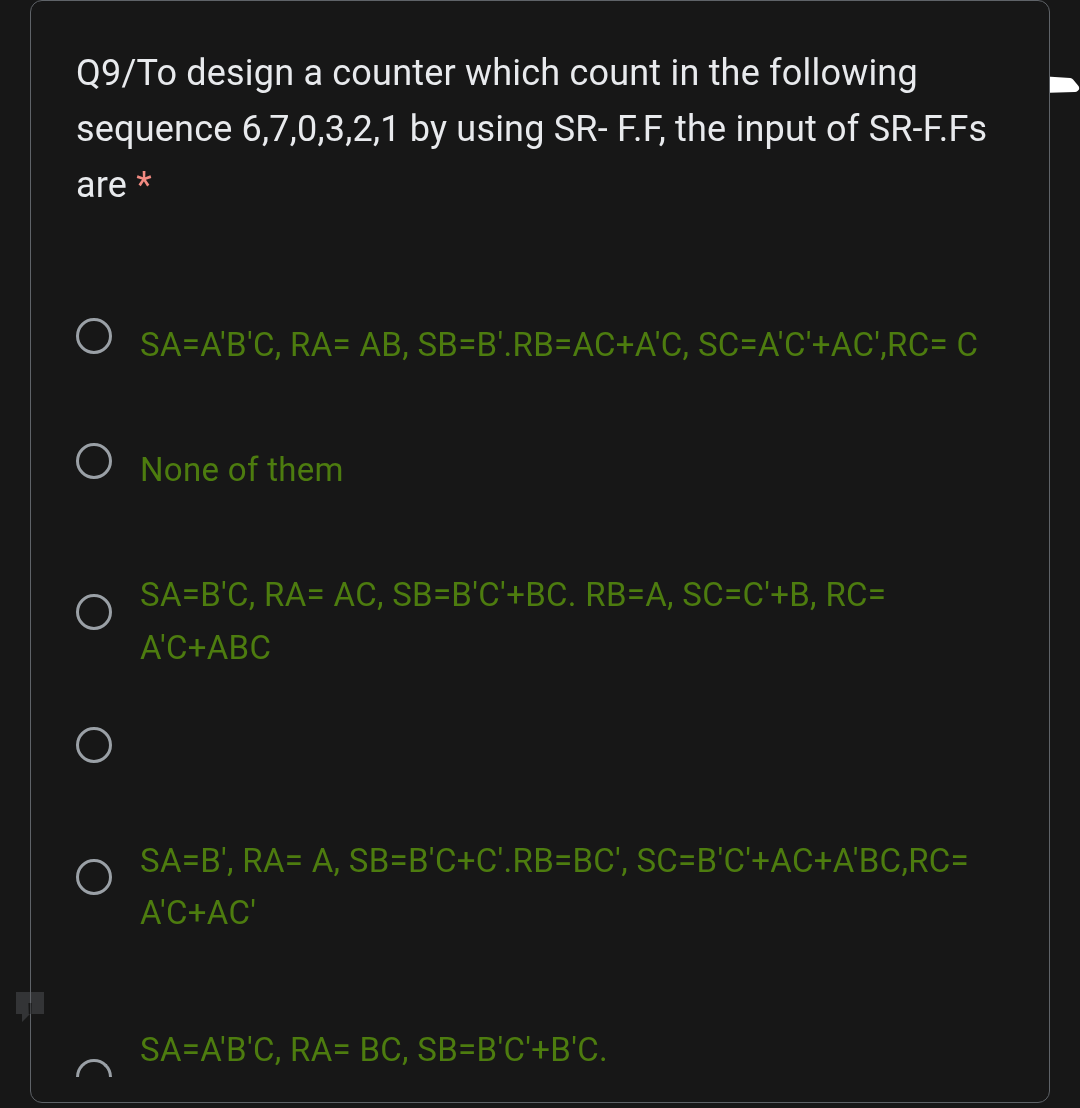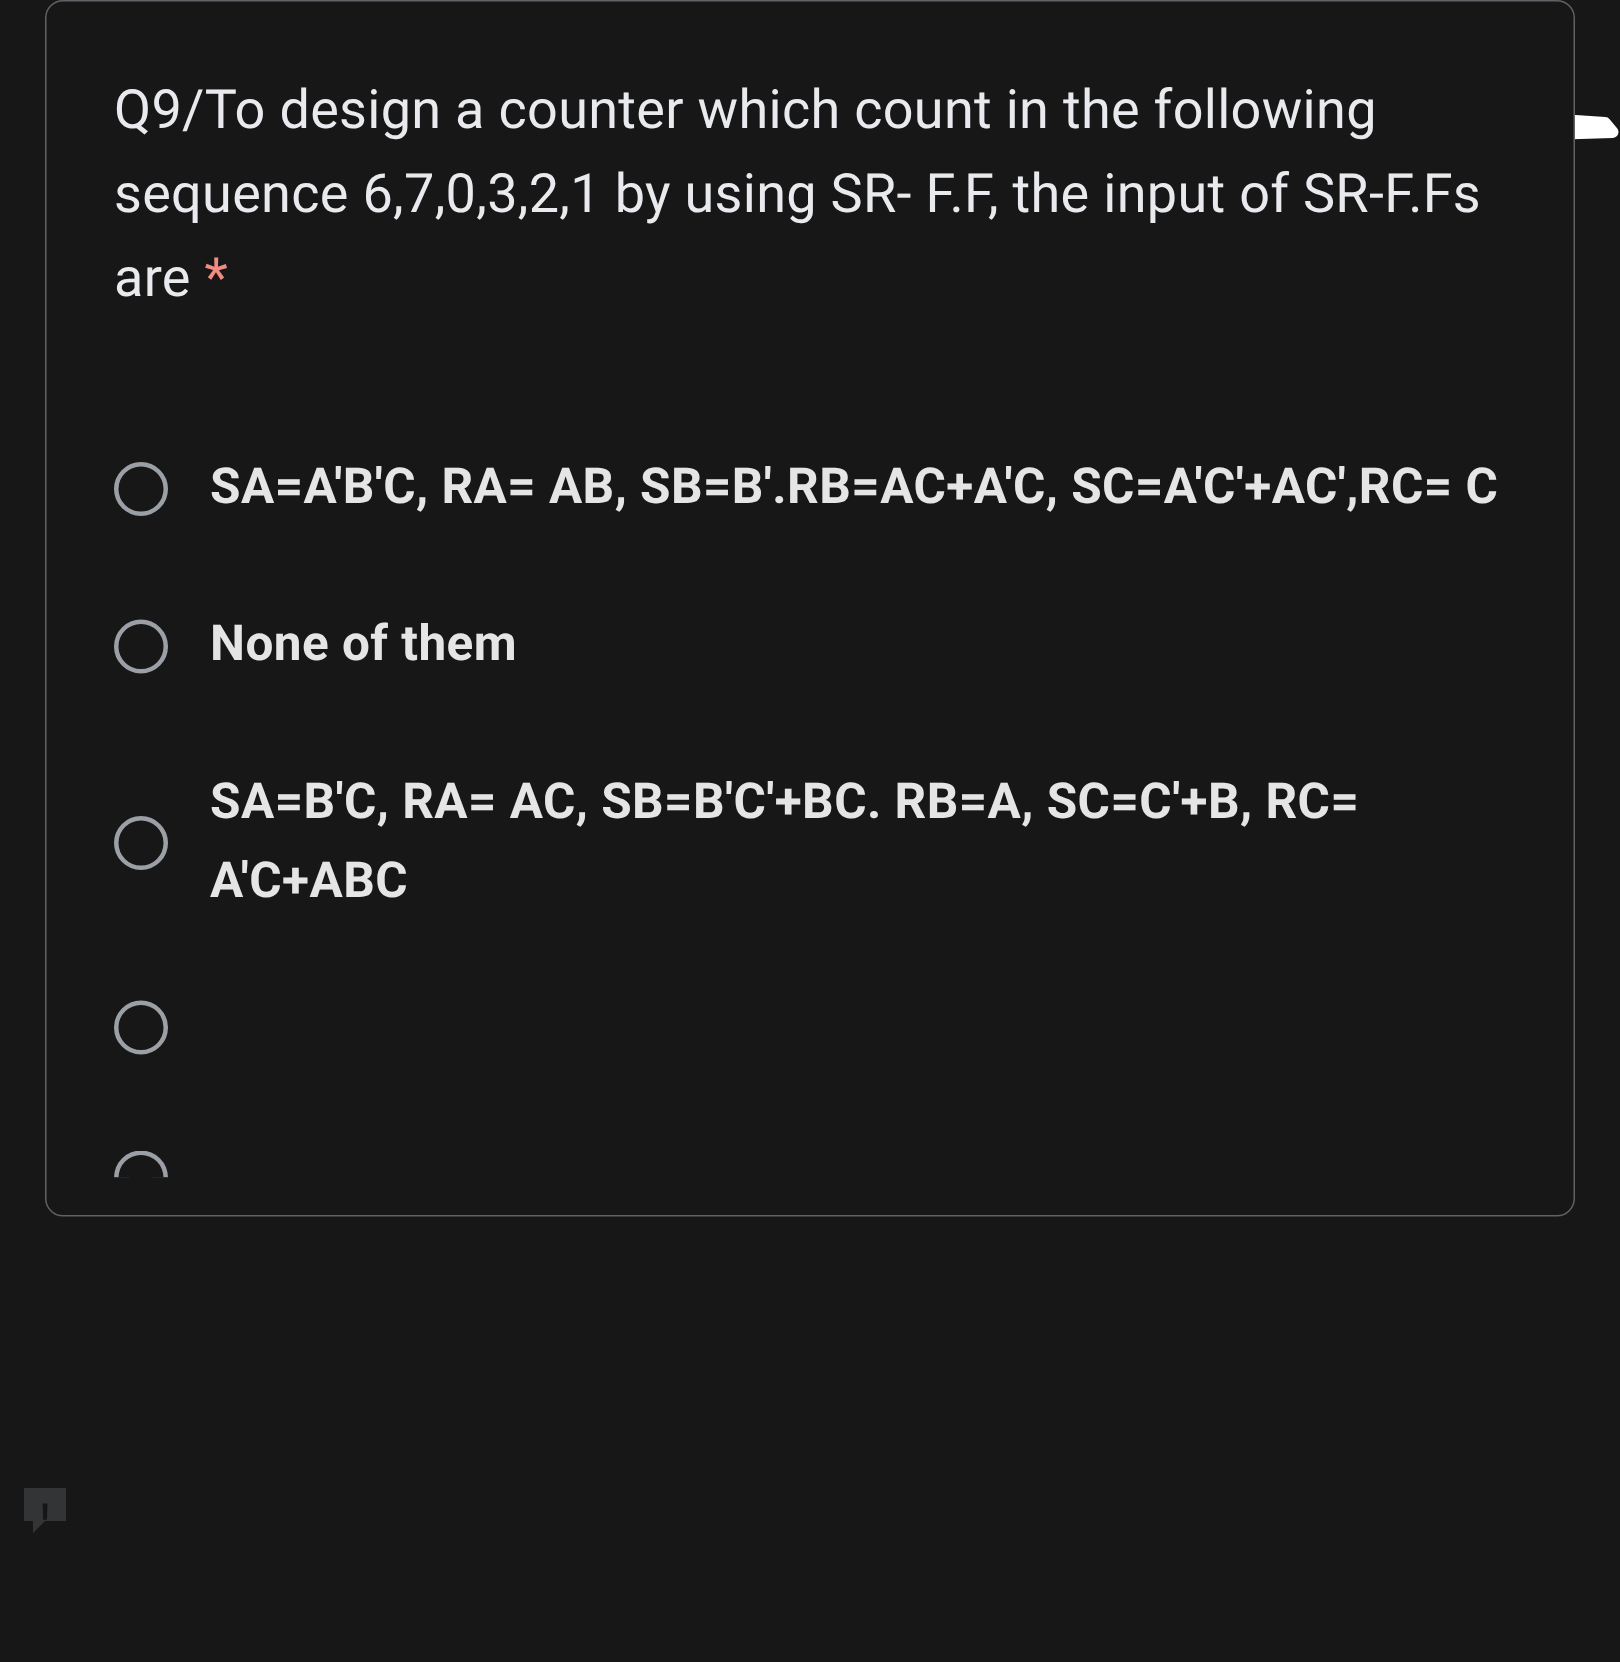--- a/index.html
+++ b/index.html
@@ -56,25 +56,26 @@
     .radio-circle {
       width: 36px;
       height: 36px;
       min-width: 36px;
       border: 3px solid #9aa0a6;
       border-radius: 50%;
       margin-right: 28px;
     }
 
     .option-text {
-      color: #e5e5e5;
+      color: #4d7c0f;
       font-size: 33px;
       line-height: 1.6;
-      font-weight: 700;
+      font-weight: 400;
       letter-spacing: 0.3px;
+      margin-top: 20px;
     }
 
     .scribble {
       position: absolute;
       top: 60px;
       right: 0;
       width: 150px;
       height: 60px;
     }
 
@@ -150,20 +151,25 @@
 
     <div class="option-row tall">
       <div class="radio-circle"></div>
       <div class="option-text">SA=B'C, RA= AC, SB=B'C'+BC. RB=A, SC=C'+B, RC= A'C+ABC</div>
     </div>
 
     <div class="option-row tall">
       <div class="radio-circle"></div>
     </div>
 
+    <div class="option-row tall">
+      <div class="radio-circle"></div>
+      <div class="option-text">SA=B', RA= A, SB=B'C+C'.RB=BC', SC=B'C'+AC+A'BC,RC= A'C+AC'</div>
+    </div>
 
     <div class="partial-option">
       <div class="partial-radio"></div>
+      <div class="option-text">SA=A'B'C, RA= BC, SB=B'C'+B'C.</div>
     </div>
   </div>
 </div>
 
 <div class="feedback-icon"></div>
 
 </body></html>

